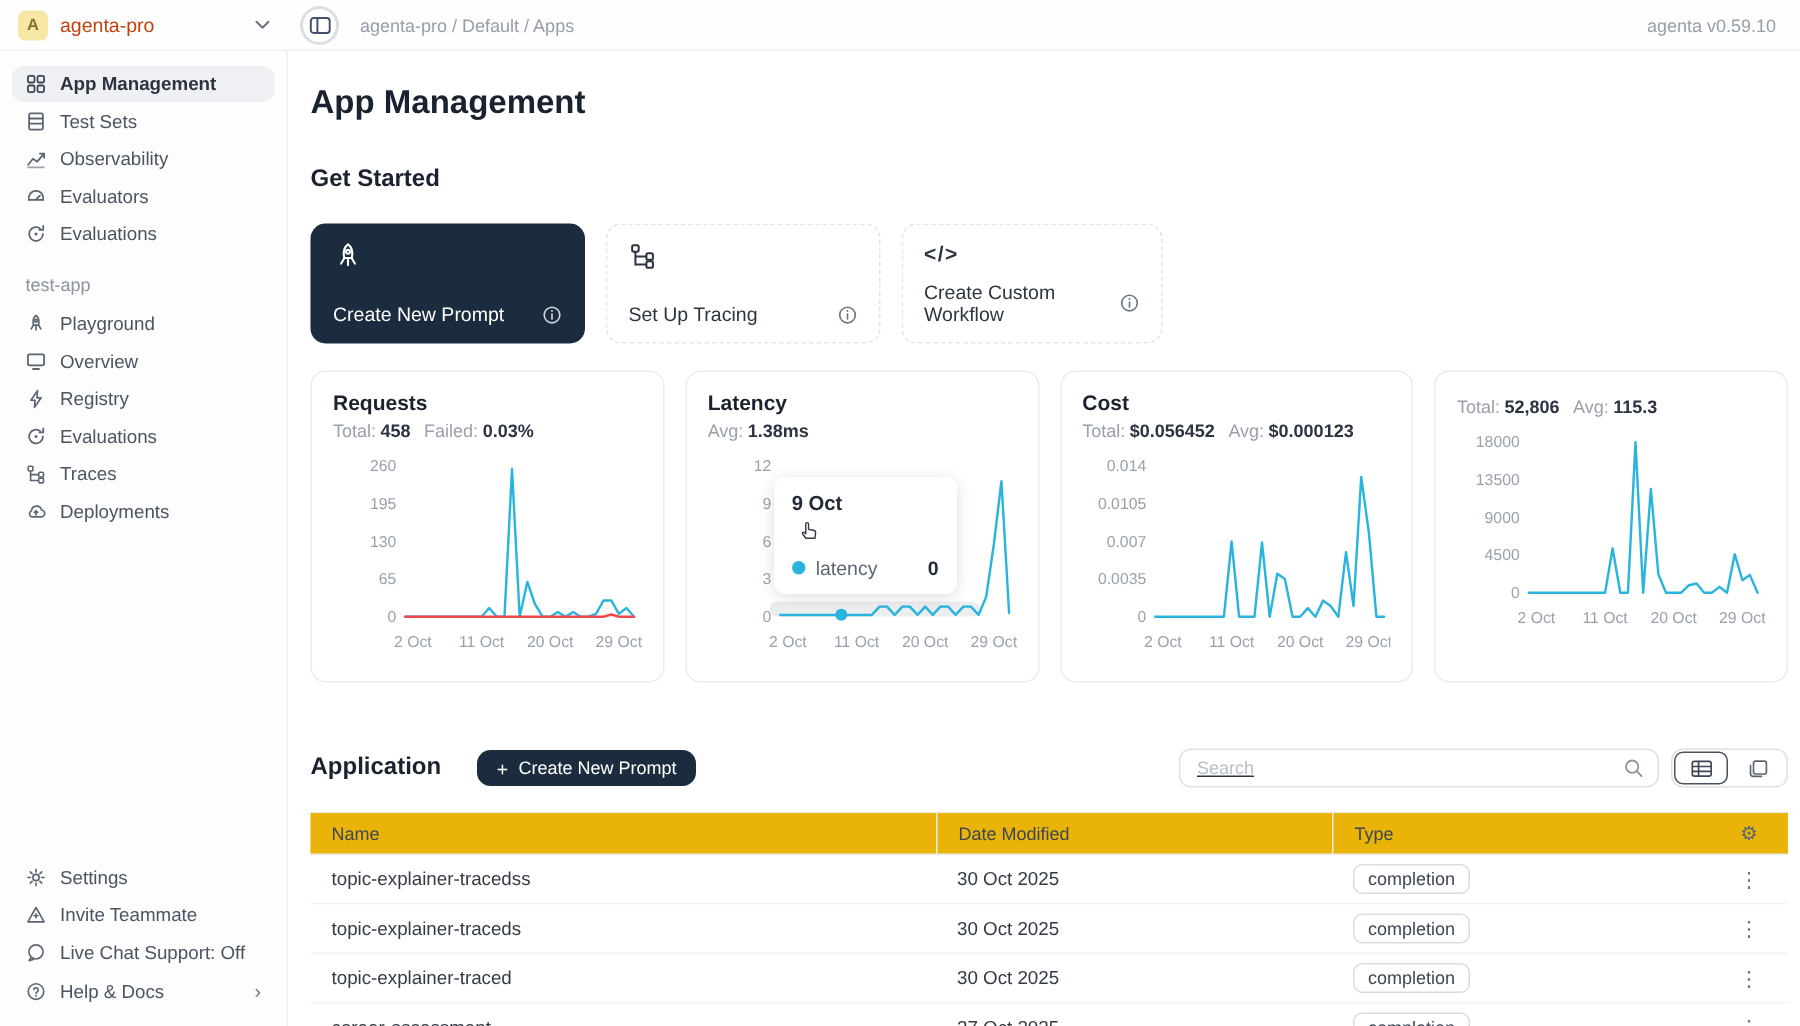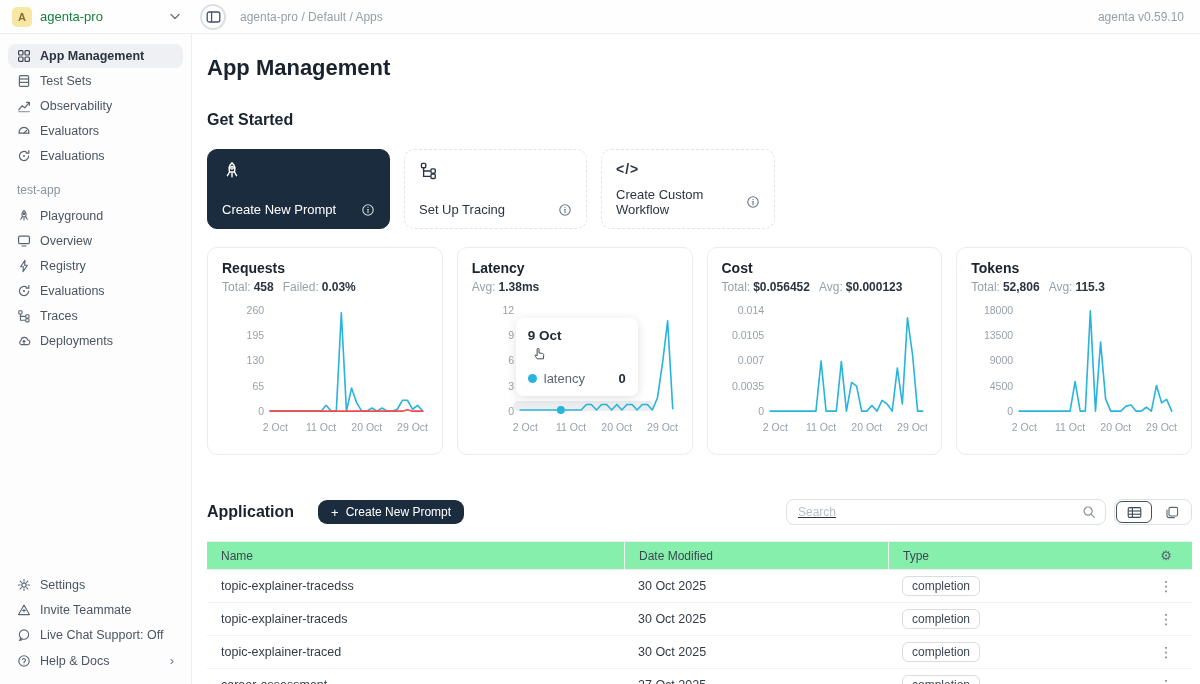--- a/index.html
+++ b/index.html
@@ -10,21 +10,21 @@
     color:#2b3440; background:#fff;
   }
   svg.ic { display:block; }
 
   
   .topbar { height:34px; display:flex; align-items:center; gap:8px;
     padding:0 16px 0 12px; border-bottom:1px solid #eceef0; background:#fefefe; }
   .workspace { display:flex; align-items:center; gap:8px; width:168px; }
   .avatar { width:20px; height:20px; border-radius:5px; background:#f7e7a4; color:#8a6d2a;
     font-size:11px; font-weight:700; display:flex; align-items:center; justify-content:center; }
-  .ws-name { font-size:13px; font-weight:500; color:#15803d; }
+  .ws-name { font-size:13px; font-weight:500; color:#c2410c; }
   .ws-chevron { margin-left:auto; }
   .panel-btn { width:26px; height:26px; border-radius:50%; border:2.5px solid #dcdfe2;
     display:flex; align-items:center; justify-content:center; margin-left:12px; background:#fff; }
   .breadcrumb { font-size:12px; color:#959ea8; margin-left:6px; }
   .version { margin-left:auto; font-size:12px; color:#959ea8; }
 
   
   .layout { display:flex; height:650px; }
   .sidebar { width:192px; flex:0 0 192px; border-right:1px solid #eceef0; background:#fdfdfe;
     display:flex; flex-direction:column; padding:10px 8px; }
@@ -82,21 +82,21 @@
     font-family:"Liberation Sans",sans-serif; background:transparent; }
   .search-box input::placeholder { color:#b9bfc7; }
   .view-toggle { display:flex; align-items:center; gap:2px; height:26px; padding:1px;
     border:1px solid #dde0e4; border-radius:8px; background:#fff; }
   .vt-btn { width:36px; height:22px; border-radius:6px; display:flex; align-items:center;
     justify-content:center; cursor:pointer; }
   .vt-btn.active { border:1.5px solid #47525f; }
 
   
   .table { margin-top:16px; border-top:1px solid #eceef0; }
-  .thead { display:flex; align-items:stretch; background:#86efac; border-bottom:1px solid #eceef0;
+  .thead { display:flex; align-items:stretch; background:#eab308; border-bottom:1px solid #eceef0;
     height:28px; font-size:12px; color:#3d4754; }
   .th { display:flex; align-items:center; padding:0 14px; }
   .th + .th { border-left:1px solid #eceef0; }
   .col-name { flex:0 0 417px; }
   .col-date { flex:0 0 264px; }
   .col-type { flex:1; }
   .col-act  { flex:0 0 52px; justify-content:center; border-left:none !important; }
   .trow { display:flex; align-items:center; height:33px; border-bottom:1px solid #f1f2f4;
     font-size:12.5px; color:#333b45; background:#fff; }
   .td { display:flex; align-items:center; padding:0 14px; }
@@ -457,21 +457,20 @@
             <text x="42" y="15.5" text-anchor="end" font-size="10.5" fill="#98a1ab" font-family="Liberation Sans, sans-serif">0.014</text>
             <text x="53.06666666666666" y="132" text-anchor="middle" font-size="10.5" fill="#98a1ab" font-family="Liberation Sans, sans-serif">2 Oct</text>
             <text x="98.66666666666666" y="132" text-anchor="middle" font-size="10.5" fill="#98a1ab" font-family="Liberation Sans, sans-serif">11 Oct</text>
             <text x="144.26666666666665" y="132" text-anchor="middle" font-size="10.5" fill="#98a1ab" font-family="Liberation Sans, sans-serif">20 Oct</text>
             <text x="189.86666666666667" y="132" text-anchor="middle" font-size="10.5" fill="#98a1ab" font-family="Liberation Sans, sans-serif">29 Oct</text>
             <polyline points="48.0,112.0 53.1,112.0 58.1,112.0 63.2,112.0 68.3,112.0 73.3,112.0 78.4,112.0 83.5,112.0 88.5,112.0 93.6,112.0 98.7,62.0 103.7,112.0 108.8,112.0 113.9,112.0 118.9,62.7 124.0,112.0 129.1,83.4 134.1,87.0 139.2,112.0 144.3,112.0 149.3,106.3 154.4,112.0 159.5,101.3 164.5,104.9 169.6,112.0 174.7,69.1 179.7,104.9 184.8,19.1 189.9,56.3 194.9,112.0 200.0,112.0" fill="none" stroke="#28b4dc" stroke-width="1.6" stroke-linejoin="round" stroke-linecap="round"></polyline>
           </svg>
       </div>
 
       <div class="chart-card">
-        <div class="chart-title">Tokens</div>
         <div class="chart-stats">
           <span><span>Total:</span><b>52,806</b></span>
           <span><span>Avg:</span><b>115.3</b></span>
         </div>
         <svg class="chart" viewBox="0 0 205 140">
             <text x="42" y="115.5" text-anchor="end" font-size="10.5" fill="#98a1ab" font-family="Liberation Sans, sans-serif">0</text>
             <text x="42" y="90.5" text-anchor="end" font-size="10.5" fill="#98a1ab" font-family="Liberation Sans, sans-serif">4500</text>
             <text x="42" y="65.5" text-anchor="end" font-size="10.5" fill="#98a1ab" font-family="Liberation Sans, sans-serif">9000</text>
             <text x="42" y="40.5" text-anchor="end" font-size="10.5" fill="#98a1ab" font-family="Liberation Sans, sans-serif">13500</text>
             <text x="42" y="15.5" text-anchor="end" font-size="10.5" fill="#98a1ab" font-family="Liberation Sans, sans-serif">18000</text>

